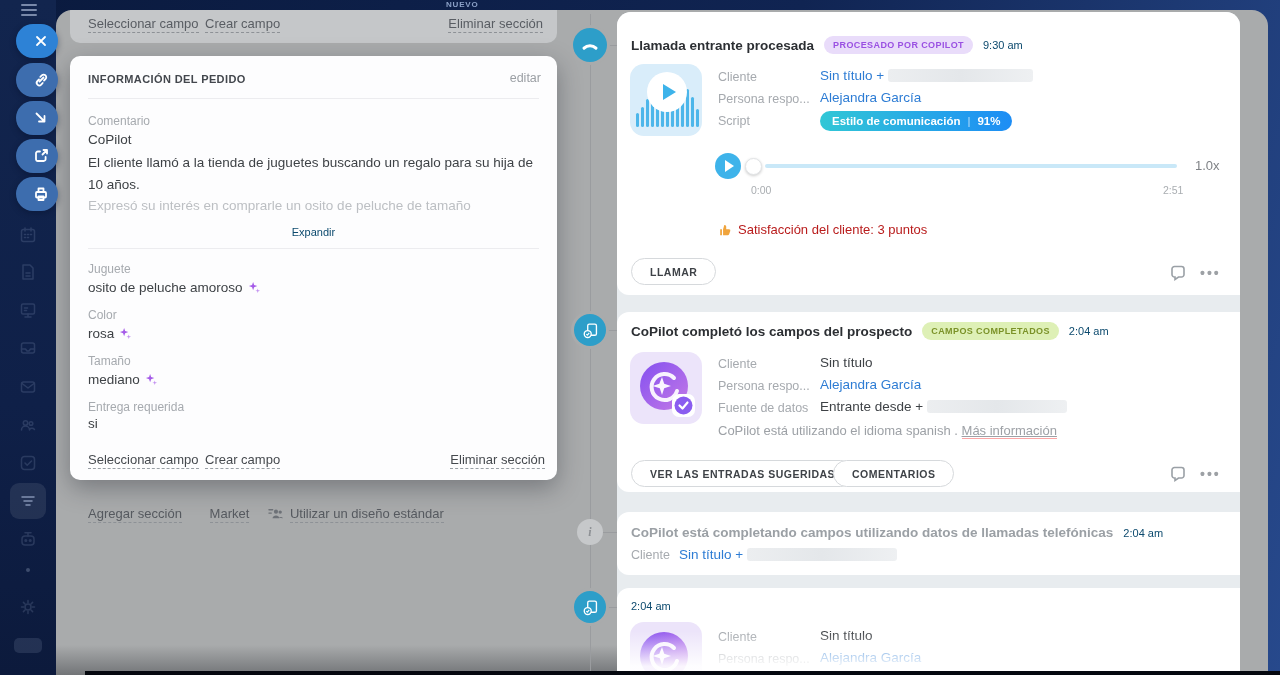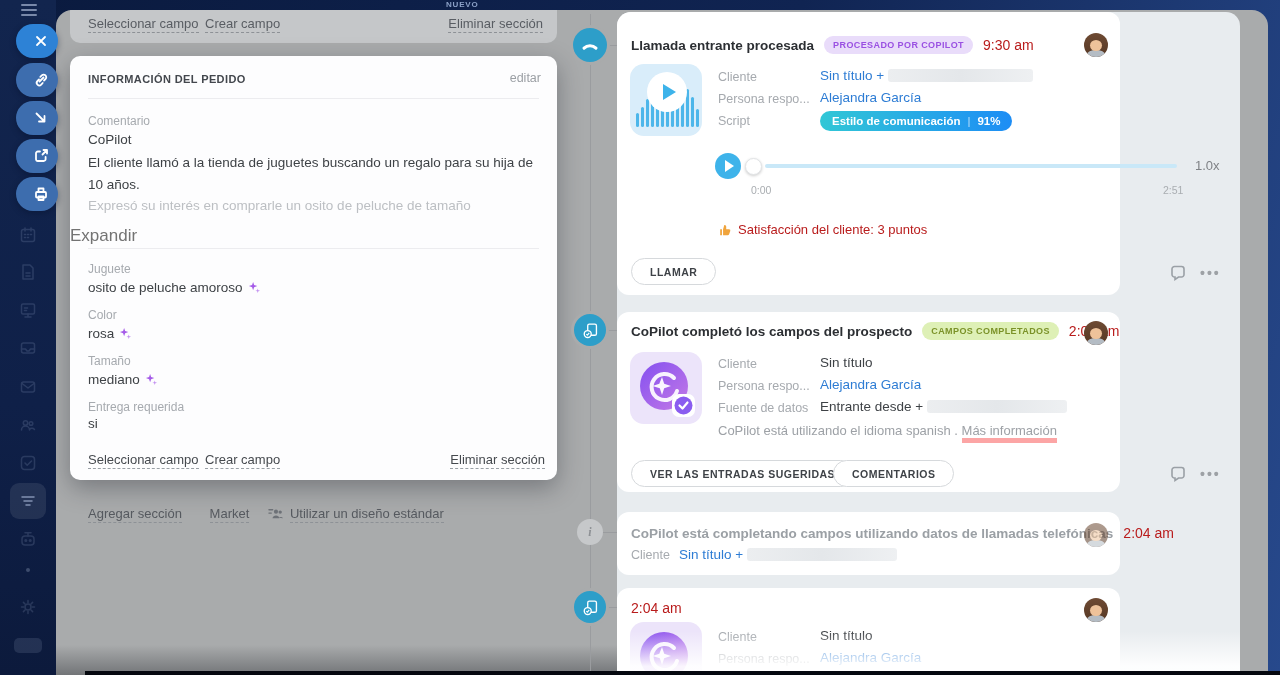--- a/index.html
+++ b/index.html
@@ -45,40 +45,40 @@
   .card{position:absolute;left:14px;top:46px;width:487px;height:424px;background:#fdfdfe;
         border-radius:10px;box-shadow:0 8px 24px rgba(25,28,36,.35);}
   .card-title{position:absolute;left:18px;top:17px;font-size:11px;font-weight:bold;
               letter-spacing:.4px;color:#43474d;}
   .edit-link{position:absolute;right:16px;top:15px;font-size:12.5px;color:#9b9fa4;cursor:pointer;}
   .hdiv{position:absolute;left:18px;right:18px;height:1px;background:#ececef;}
   .flabel{font-size:12px;color:#a6aaaf;}
   .fvalue{font-size:13.5px;color:#3e4246;}
   .para{position:absolute;left:18px;top:96px;width:455px;font-size:13.5px;line-height:1.6;color:#3e4246;}
   .faded{position:absolute;left:18px;top:142px;width:455px;font-size:13.5px;color:#bcbfc3;}
-  .expand{position:absolute;left:0;right:0;top:170px;text-align:left;font-size:17px;color:#737373;cursor:pointer;}
+  .expand{position:absolute;left:0;right:0;top:170px;text-align:center;font-size:11px;color:#0c4a6e;cursor:pointer;}
   .sparkle{display:inline-block;vertical-align:-2px;margin-left:5px;}
   .card-link{font-size:13px;color:#45494e;border-bottom:1px dashed #9aa0a6;padding-bottom:1px;cursor:pointer;}
   .bottom-links{position:absolute;left:32px;top:496px;width:470px;font-size:13px;color:#55595f;}
 
   
   .tline{position:absolute;left:534px;top:4px;width:1px;height:659px;background:#9a9c9f;}
   .tconn{position:absolute;left:534px;width:27px;height:1px;background:#9a9c9f;}
   .tcirc{position:absolute;border-radius:50%;display:flex;align-items:center;justify-content:center;}
   .tcirc.teal{background:#2d9ec9;box-shadow:0 0 0 3px rgba(169,171,172,1);}
   .tcirc.gray{background:#c6c8ca;color:#8d9094;font-size:12px;font-weight:bold;font-family:"Liberation Serif",serif;font-style:italic;}
 
   
   .feed{position:absolute;left:561px;top:2px;width:623px;height:663px;background:#e8ecef;
         border-radius:14px 14px 0 0;overflow:hidden;}
-  .fcard{position:absolute;left:0;width:503px;background:#fff;border-radius:12px;}
+  .fcard{position:absolute;left:0;width:664px;background:#fff;border-radius:12px;}
   .fhead{position:absolute;left:14px;display:flex;align-items:center;gap:10px;white-space:nowrap;}
   .ftitle{font-size:13.5px;font-weight:bold;color:#2c2f33;}
   .ftitle.muted{color:#9ba0a5;}
-  .ftime{font-size:14px;color:#b91c1c;}
+  .ftime{font-size:11px;color:#0c4a6e;}
   .badge{font-size:9px;font-weight:bold;letter-spacing:.4px;padding:4px 9px;border-radius:10px;}
   .badge.purple{background:#e9dcfa;color:#9a50e2;}
   .badge.green{background:#def0b6;color:#7b9228;}
   .avatar{position:absolute;width:24px;height:24px;border-radius:50%;overflow:hidden;
           background:linear-gradient(180deg,#6e4a33 0%,#563824 100%);}
   .avatar::after{content:"";position:absolute;left:6px;top:7px;width:12px;height:11px;border-radius:50%;background:#eec29a;}
   .avatar::before{content:"";position:absolute;left:3px;top:17px;width:18px;height:9px;border-radius:50% 50% 0 0;background:#b4bcc4;}
   .rlabel{position:absolute;left:101px;font-size:12.5px;color:#a6aaaf;}
   .rvalue{position:absolute;left:203px;font-size:13.5px;color:#3e4246;}
   .blue-link{color:#2d7cd4;cursor:pointer;}
@@ -106,21 +106,21 @@
   .speed{position:absolute;font-size:13px;color:#7f8286;cursor:pointer;}
   .meta{position:absolute;font-size:13px;color:#9da1a6;}
   .orange-row{position:absolute;font-size:13px;color:#b91c1c;display:flex;align-items:center;gap:6px;}
   .obtn{position:absolute;height:27px;border:1px solid #d6d9dc;border-radius:14px;background:#fff;
         font-size:10.5px;font-weight:bold;letter-spacing:.5px;color:#3e4247;
         display:inline-flex;align-items:center;padding:0 18px;cursor:pointer;font-family:inherit;}
   .note-ic{position:absolute;width:18px;height:18px;cursor:pointer;}
   .note-ic svg{stroke:#9aa0a6;fill:none;stroke-width:1.6;}
   .dots{position:absolute;font-size:14px;font-weight:bold;letter-spacing:2px;color:#9da1a5;cursor:pointer;}
   .lang-note{position:absolute;left:101px;font-size:13px;color:#9da1a6;}
-  .ulink{border-bottom:5px solid #fca5a5;cursor:pointer;}
+  .ulink{border-bottom:1px solid #fca5a5;cursor:pointer;text-decoration:underline;}
   .fade{position:absolute;left:0;bottom:0;width:623px;height:44px;
         background:linear-gradient(180deg,rgba(255,255,255,0),rgba(255,255,255,.93) 80%);pointer-events:none;}
   .bottom-strip{position:absolute;left:85px;top:671px;width:1195px;height:4px;background:#05080f;z-index:40;}
   .ppl-ic{display:inline-block;vertical-align:-3px;margin:0 6px 0 14px;}
 </style>
 </head>
 <body>
 
 <div class="stage">
 

